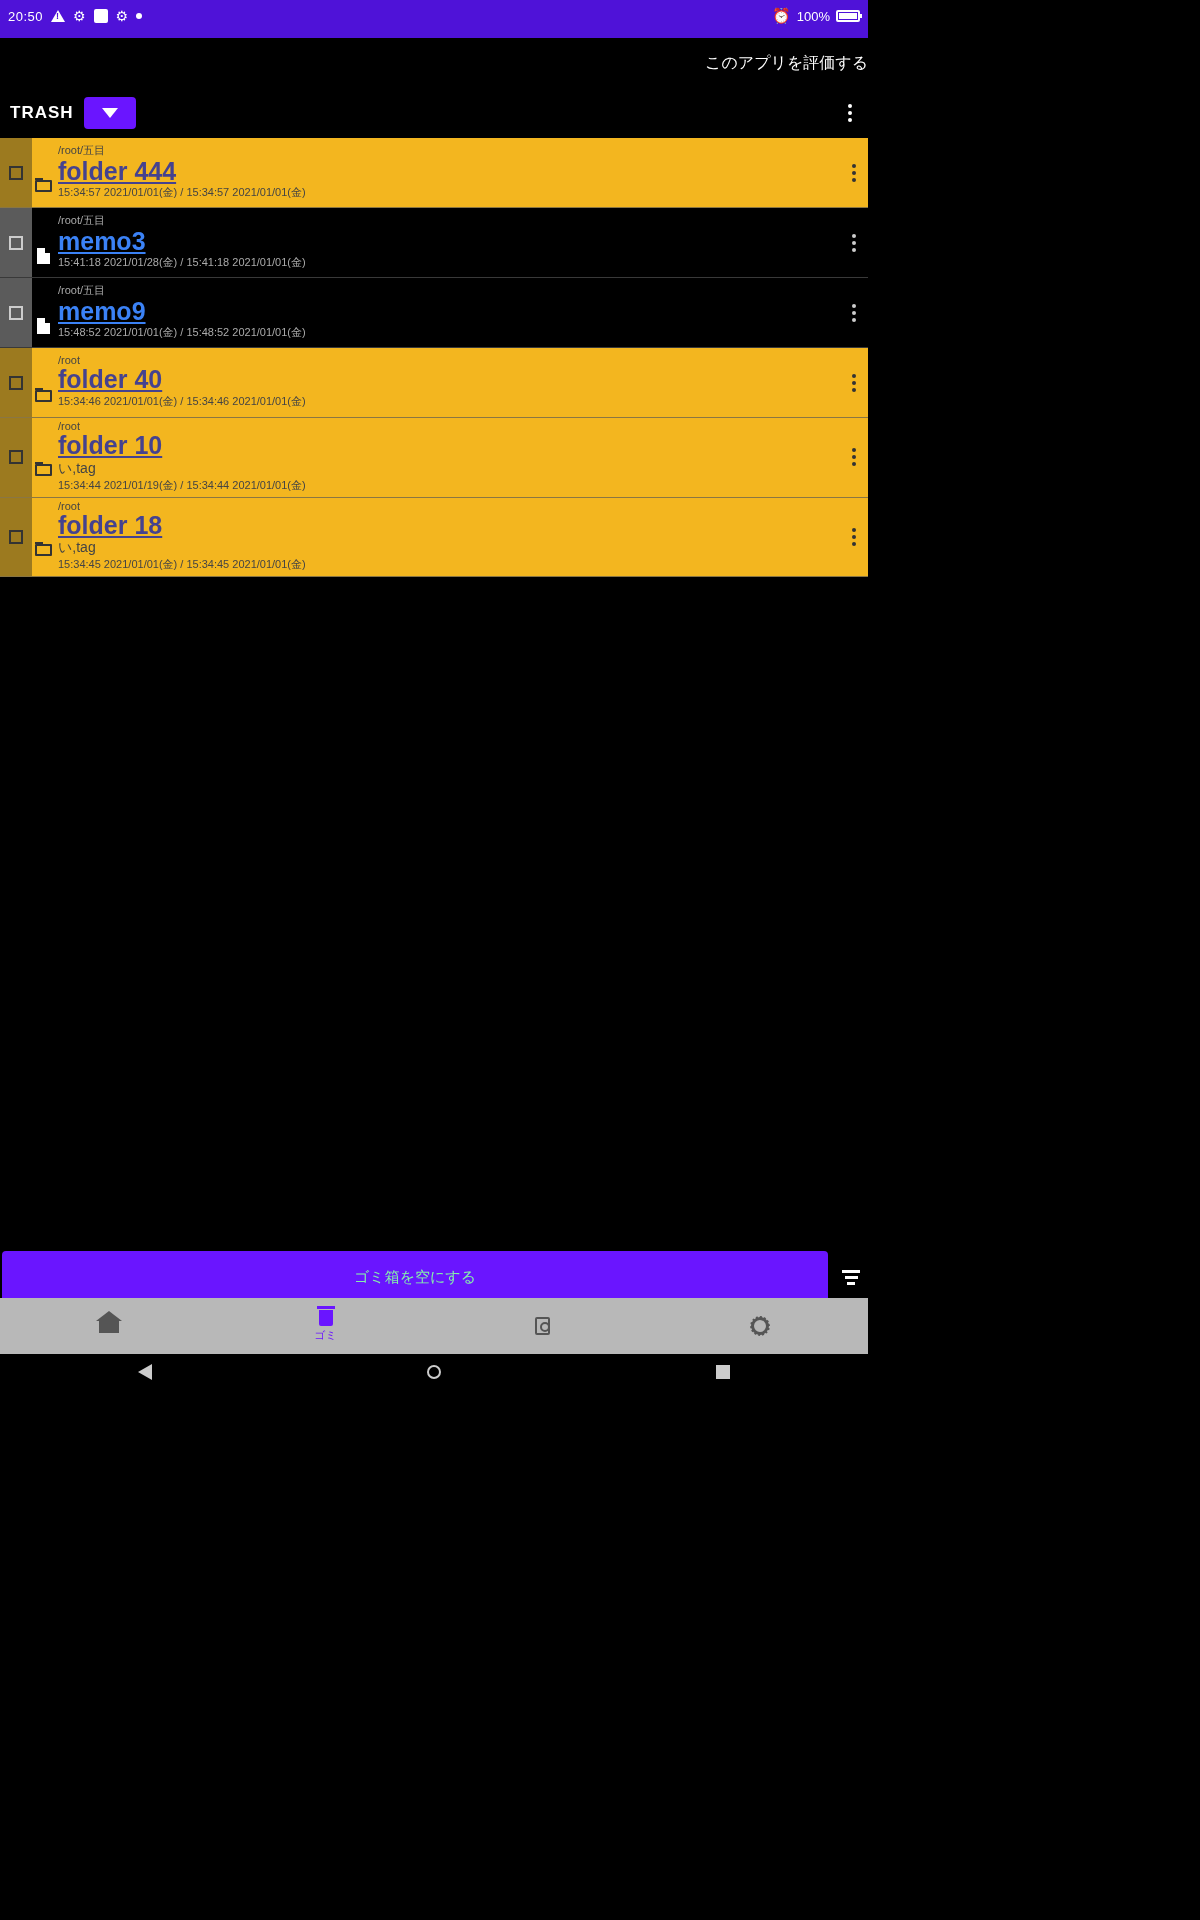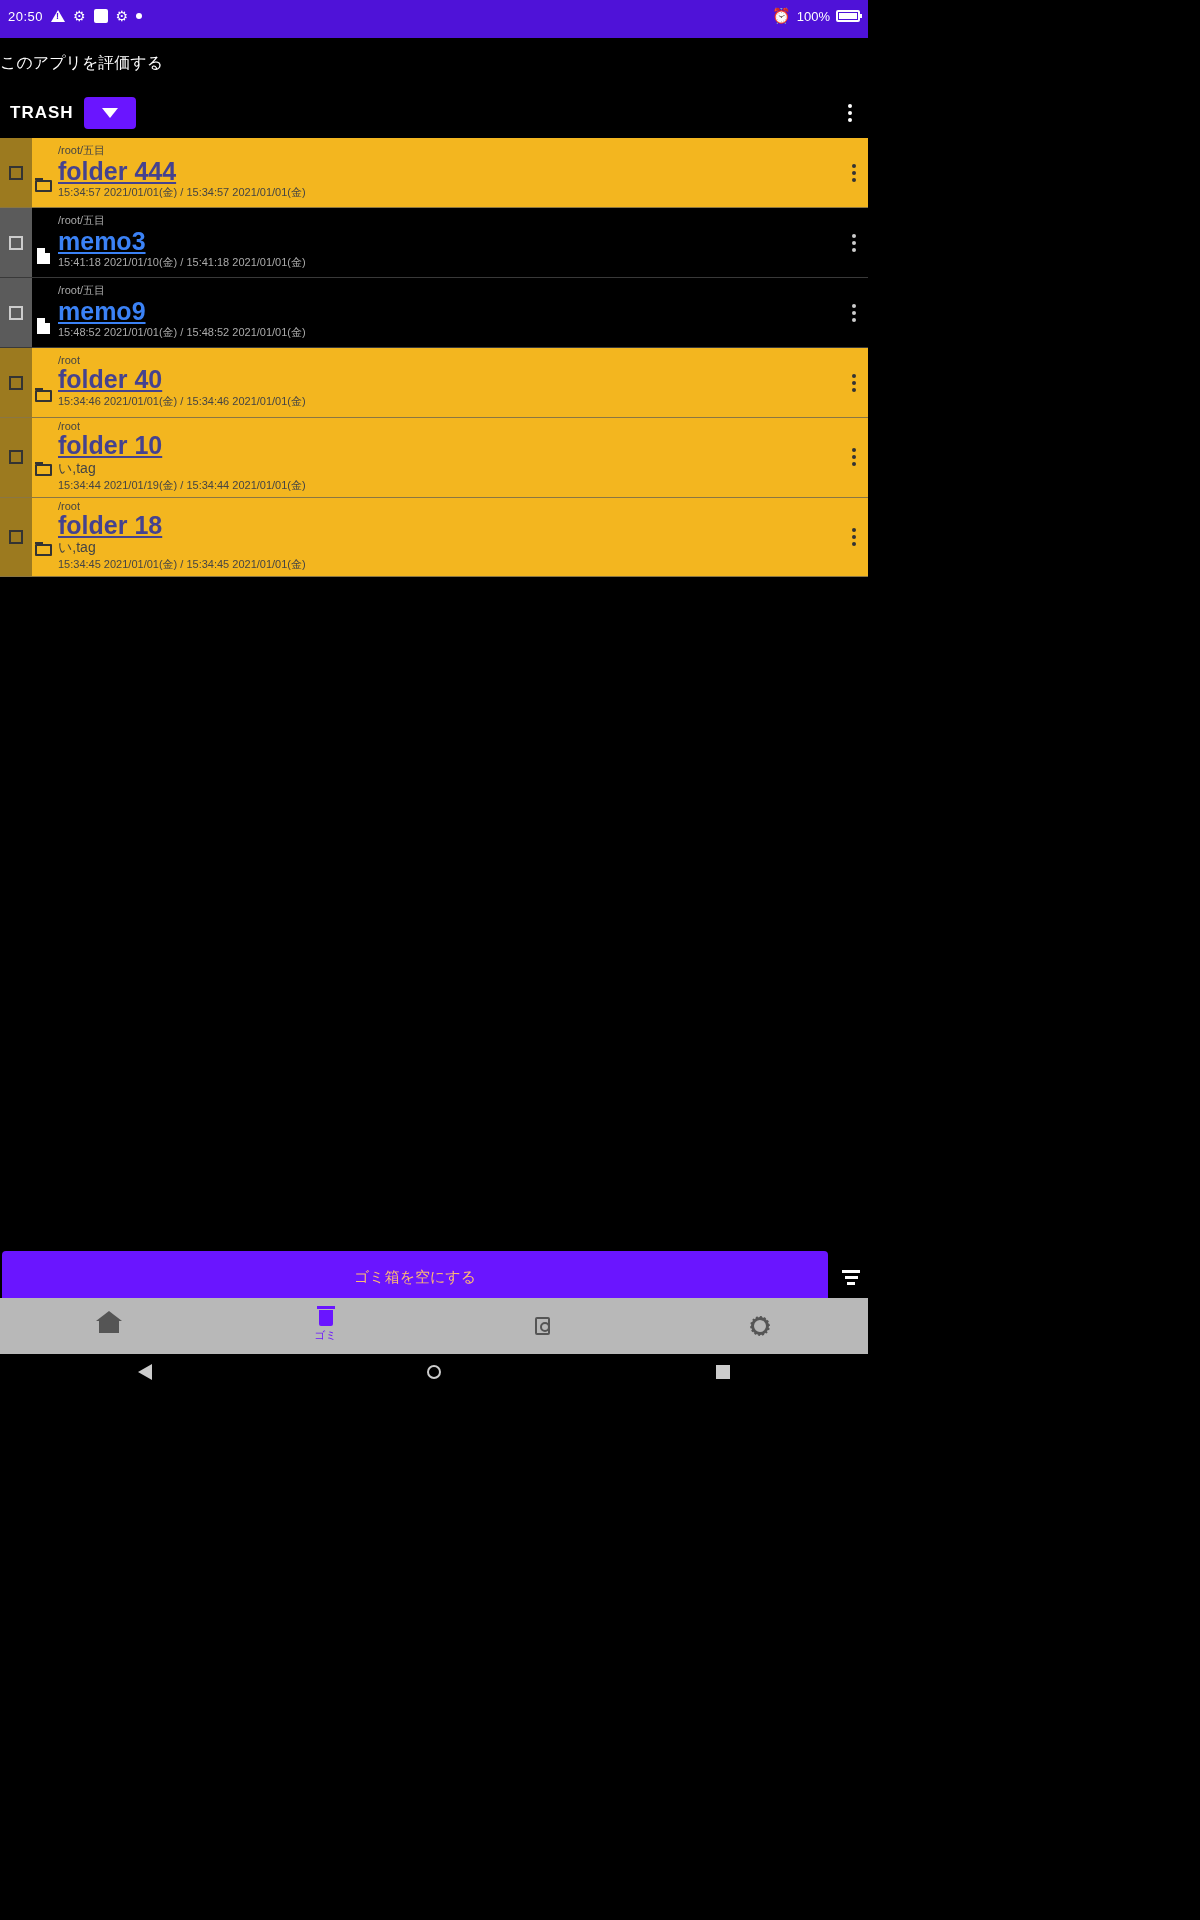--- a/index.html
+++ b/index.html
@@ -16,21 +16,21 @@
   .white-square{width:14px;height:14px;background:#fff;border-radius:2px;}
   .dot{width:6px;height:6px;background:#fff;border-radius:50%;}
   .alarm{font-size:15px;}
   .battery-pct{font-size:13px;}
   .battery{width:24px;height:12px;border:2px solid #fff;border-radius:2px;position:relative;}
   .battery::after{content:"";position:absolute;right:-4px;top:2px;width:2px;height:4px;background:#fff;}
   .battery-fill{position:absolute;left:1px;top:1px;bottom:1px;right:1px;background:#fff;}
 
   
   .purple-strip { height: 6px; background: #4f12d8;}
-  .rate-bar { height: 50px; background:#000; display:flex; align-items:center; justify-content:flex-start; font-size:16px; color:#fff;}
+  .rate-bar { height: 50px; background:#000; display:flex; align-items:center; justify-content:flex-end; font-size:16px; color:#fff;}
 
   .trash-bar { height:50px; background:#000; display:flex; align-items:center; padding:0 10px; position:relative;}
   .trash-label { font-size:17px; font-weight:600; letter-spacing:1px; margin-right:10px;}
   .dropdown-btn { width:52px; height:32px; background:#6a15ff; border-radius:4px; display:flex; align-items:center; justify-content:center;}
   .dropdown-btn .tri { width:0;height:0;border-left:8px solid transparent;border-right:8px solid transparent;border-top:10px solid #fff;}
   .more-vert { margin-left:auto; display:flex; flex-direction:column; gap:3px; padding:6px;}
   .more-vert span{ width:4px;height:4px;background:#fff;border-radius:50%;}
 
   
   .list { flex: 0 0 auto; }
@@ -56,21 +56,21 @@
   .row.file .dates{ color:#aaa;}
   .row-more { width:28px; display:flex; align-items:center; justify-content:center;}
   .row-more .dots{ display:flex; flex-direction:column; gap:3px;}
   .row-more .dots span{ width:4px;height:4px;border-radius:50%; background:#333;}
   .row.file .row-more .dots span{ background:#ccc;}
 
   .spacer { flex:1; background:#000;}
 
   
   .empty-row{ height:42px; display:flex; align-items:center; gap:8px; padding:0 2px;}
-  .empty-btn{ flex:1; height:52px; background:#6a15ff; border-radius:4px; display:flex; align-items:center; justify-content:center; font-size:15px; color:#fdba74;}
+  .empty-btn{ flex:1; height:52px; background:#6a15ff; border-radius:4px; display:flex; align-items:center; justify-content:center; font-size:15px; color:#86efac;}
   .sort-icon{ width:30px; height:38px; display:flex; flex-direction:column; align-items:center; justify-content:center; gap:3px;}
   .sort-icon span{ height:3px; background:#fff;}
   .sort-icon span:nth-child(1){ width:18px;}
   .sort-icon span:nth-child(2){ width:13px;}
   .sort-icon span:nth-child(3){ width:8px;}
 
   
   .tabbar { height:56px; background:#b8b8b8; display:flex;}
   .tab { flex:1; display:flex; flex-direction:column; align-items:center; justify-content:center; gap:2px;}
   .tab-label{ font-size:11px; color:#6a15ff;}
@@ -151,21 +151,21 @@
     <div class="row file">
       <div class="checkbox-col">
         <div class="cb"></div>
       </div>
       <div class="icon-col">
         <div class="file-icon"></div>
       </div>
       <div class="content-col">
         <div class="path">/root/五目</div>
         <div class="title">memo3</div>
-        <div class="dates">15:41:18  2021/01/10(金) / 15:41:18  2021/01/01(金)</div>
+        <div class="dates">15:41:18  2021/01/28(金) / 15:41:18  2021/01/01(金)</div>
       </div>
       <div class="row-more">
         <div class="dots">
           <span></span>
           <span></span>
           <span></span>
         </div>
       </div>
     </div>
     <div class="row file">

